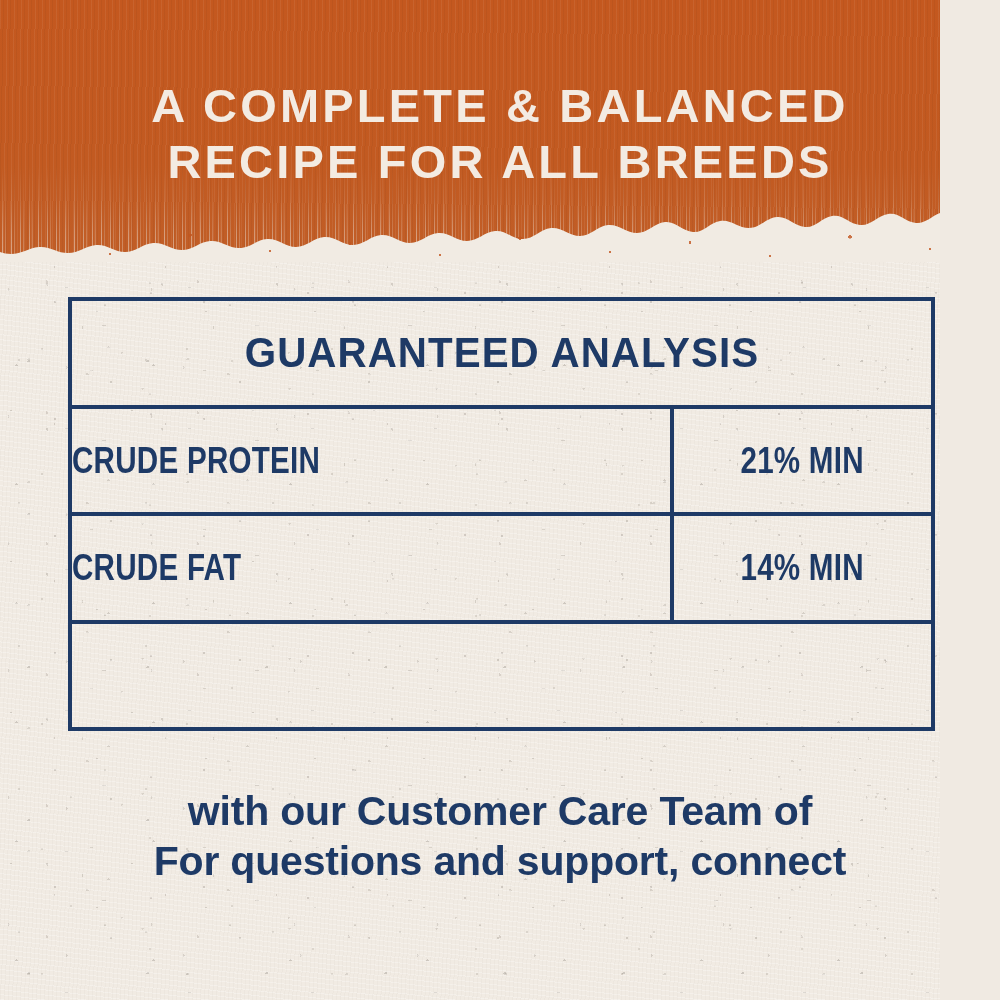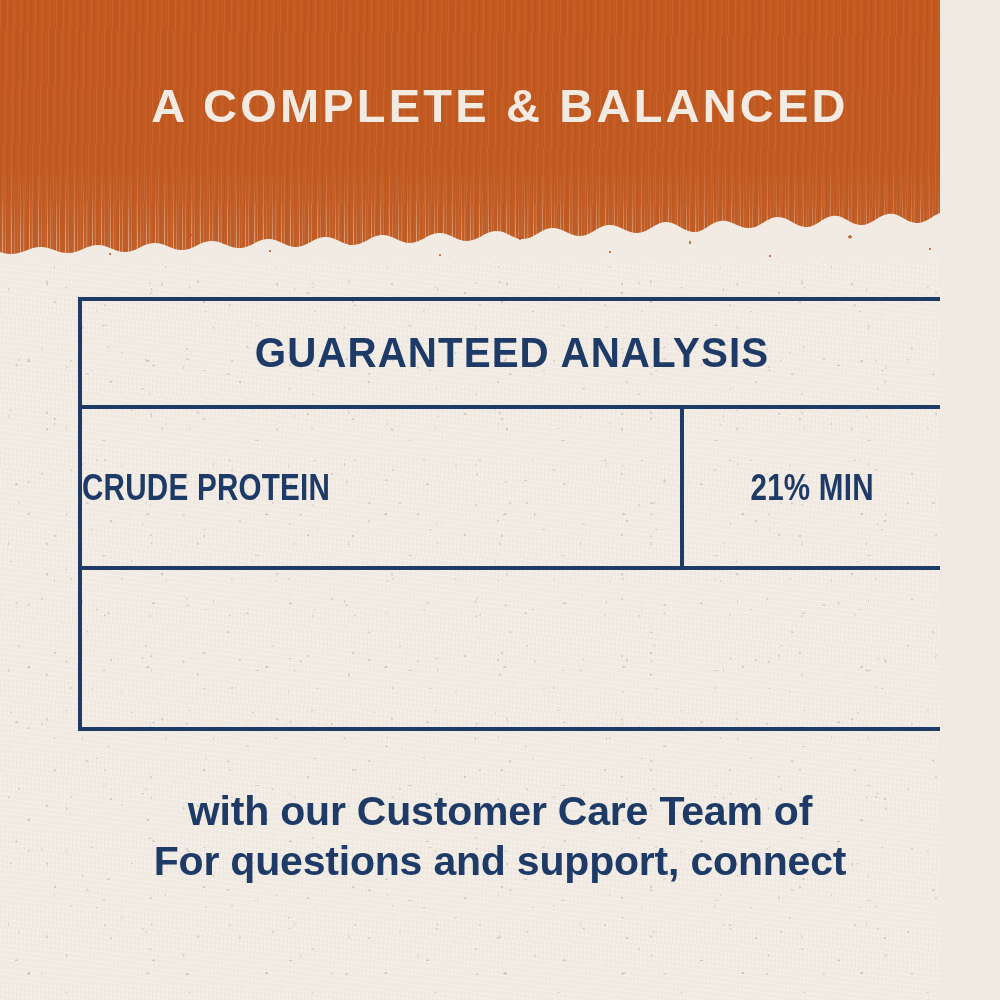--- a/index.html
+++ b/index.html
@@ -164,21 +164,21 @@
     font-size: 47px;
     line-height: 56px;
     letter-spacing: 3.2px;
     text-transform: uppercase;
   }
   .headline .hl-line { display: block; white-space: nowrap; }
 
   
   .ga-table {
     position: absolute;
-    left: 78px;
+    left: 68px;
     top: 297px;
     width: 867px;
     height: 434px;
     z-index: 6;
     border: 4px solid #1E3A66;
     box-sizing: border-box;
     display: flex;
     flex-direction: column;
   }
   .ga-title-row {
@@ -310,37 +310,46 @@
         C57,109 50,102 39,103
         C28,104 22,110 11,110
         C7,110 3,109 0,108 Z"></path>
     </svg>
 
     <div class="speck-row"></div>
   </div>
 
   <div class="headline">
     <span class="hl-line">A COMPLETE &amp; BALANCED</span>
+    <span class="hl-line">RECIPE FOR ALL BREEDS</span>
   </div>
 
   <div class="ga-table">
 
     <div class="ga-title-row">
       <div class="ga-title">GUARANTEED ANALYSIS</div>
     </div>
 
     <div class="ga-row">
       <div class="ga-cell-label">
         <span class="ga-label-text">CRUDE PROTEIN</span>
       </div>
       <div class="ga-cell-value">
         <span class="ga-value-text">21% MIN</span>
       </div>
     </div>
 
+    <div class="ga-row">
+      <div class="ga-cell-label">
+        <span class="ga-label-text">CRUDE FAT</span>
+      </div>
+      <div class="ga-cell-value">
+        <span class="ga-value-text">14% MIN</span>
+      </div>
+    </div>
 
     <div class="ga-row">
     </div>
 
 
   </div>
 
   <div class="footer-note">
     <span class="fn-line">with our Customer Care Team of</span>
     <span class="fn-line">For questions and support, connect</span>

